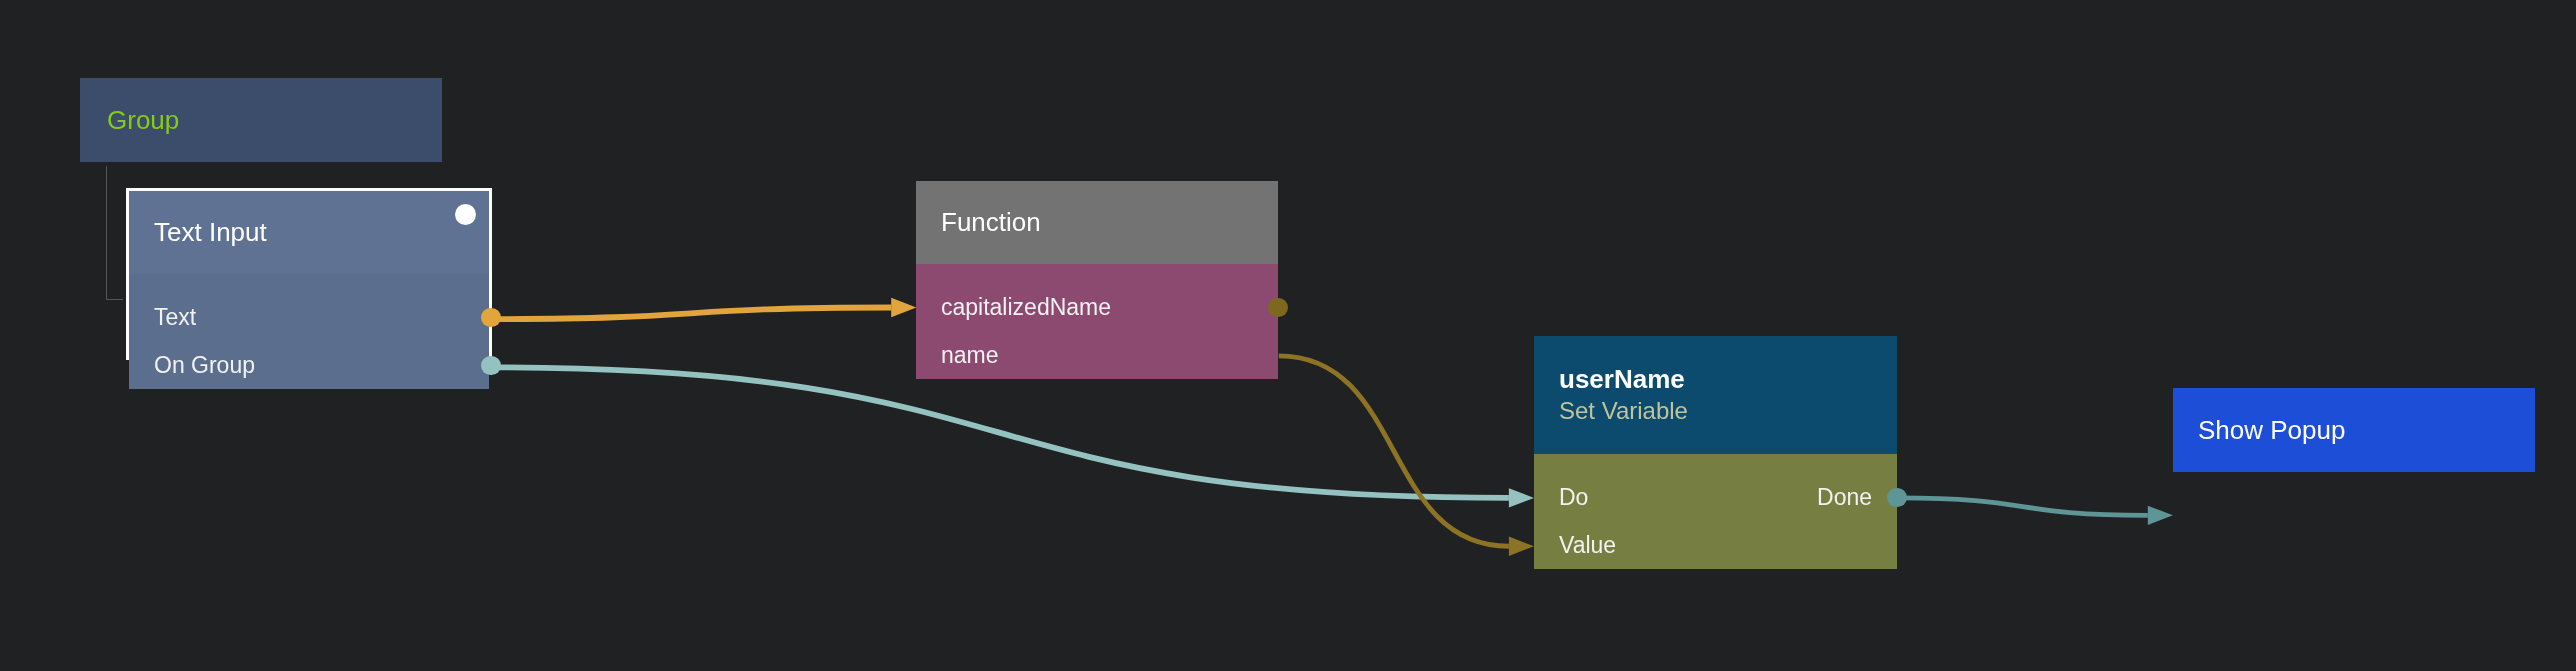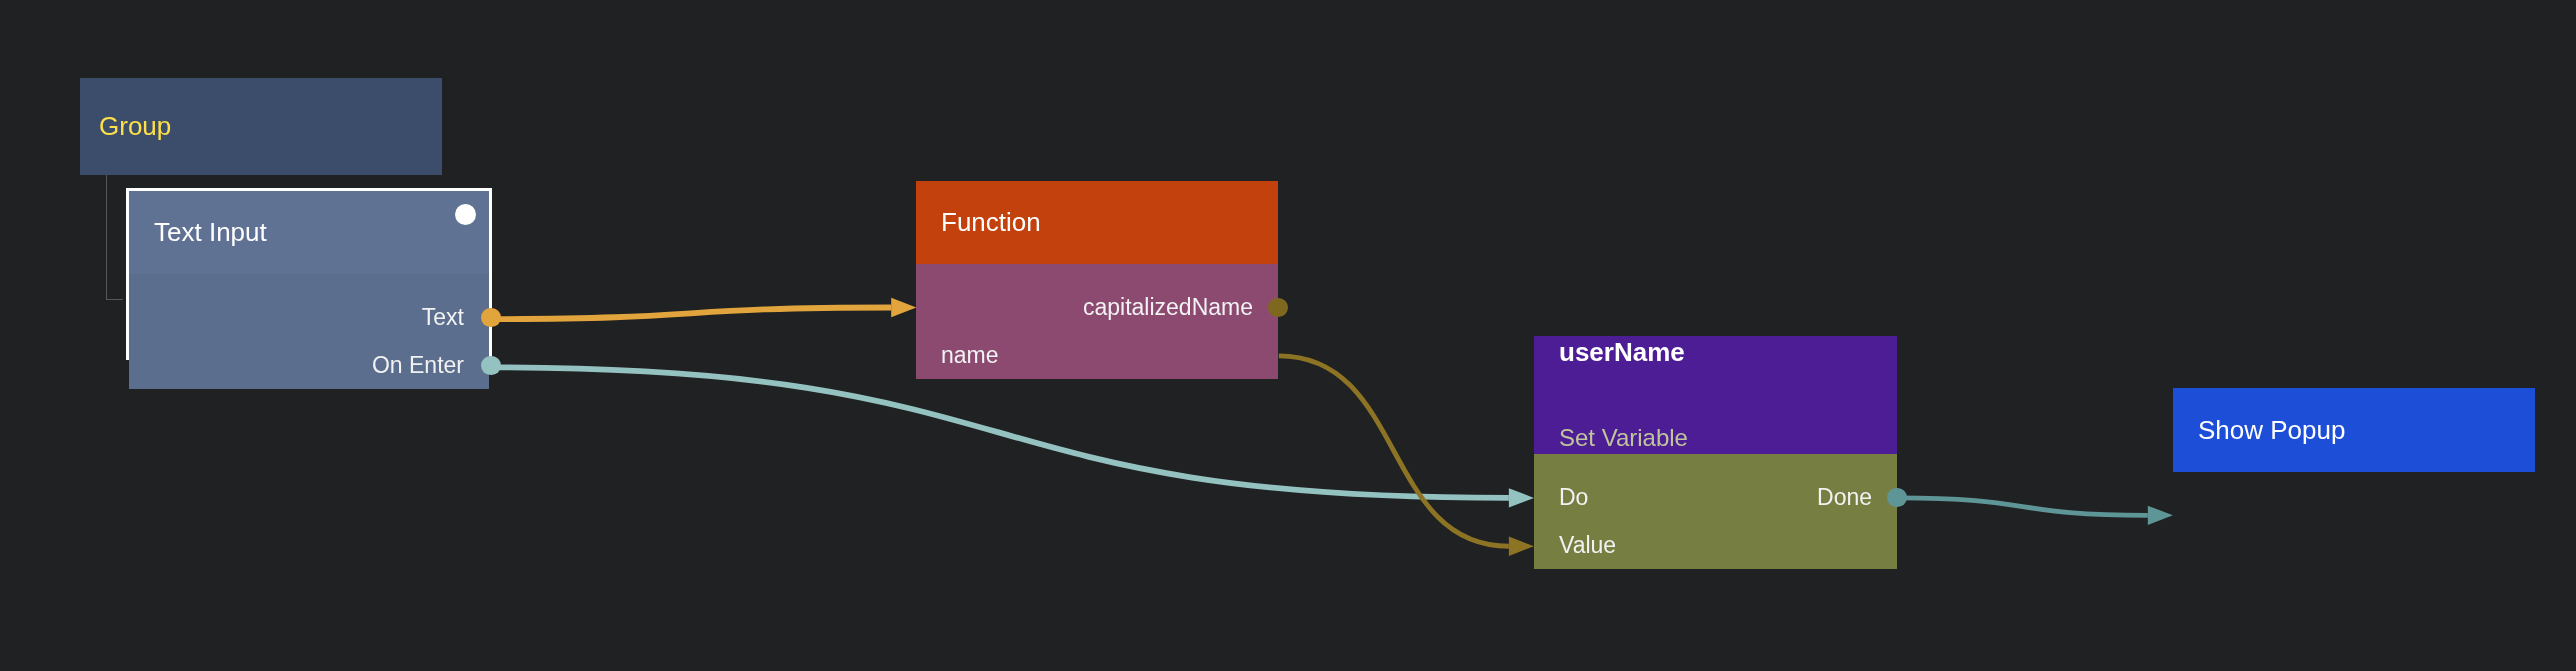--- a/index.html
+++ b/index.html
@@ -60,38 +60,38 @@
   .prow {
     position: relative;
     height: 48px;
     display: flex;
     align-items: center;
     padding: 0 25px;
     font-size: 23px;
     color: #f2f2f2;
     box-sizing: border-box;
   }
-  .prow.out { justify-content: flex-end; }
+  .prow.out { }
   .prow.dual { justify-content: space-between; }
   .port-label { white-space: nowrap; }
   .port-dot {
     position: absolute;
     right: -9.7px;
     top: 50%;
     margin-top: -9.7px;
     width: 19.3px;
     height: 19.3px;
     border-radius: 50%;
     z-index: 3;
   }
   
   .node-group {
-    left: 80px; top: 78px; width: 362px; height: 97px;
-    display: flex; align-items: center; padding: 0 19px;
-    font-size: 26px; color: #fde047;
+    left: 80px; top: 78px; width: 362px; height: 84px;
+    display: flex; align-items: center; padding: 0 27px;
+    font-size: 26px; color: #84cc16;
   }
   .node-text-input {
     left: 126px; top: 188px; width: 366px; height: 172px;
     border: 3.9px solid #ffffff;
   }
   .node-text-input .node-header { height: 83px; position: relative; }
   .node-text-input .port-dot { right: -11.6px; }
   .status-dot {
     position: absolute;
     top: 12.6px; right: 12.6px;
@@ -132,43 +132,43 @@
     <div class="node-header" style="background: rgb(95, 114, 148);">
       <span class="node-title">Text Input</span>
       <span class="status-dot"></span>
     </div>
     <div class="node-body" style="background: rgb(91, 110, 141);">
       <div class="prow out">
         <span class="port-label">Text</span>
         <span class="port-dot" style="background: rgb(226, 164, 60);"></span>
       </div>
       <div class="prow out">
-        <span class="port-label">On Enter</span>
+        <span class="port-label">On Group</span>
         <span class="port-dot" style="background: rgb(147, 194, 193);"></span>
       </div>
     </div>
   </div>
 
   <div class="node node-function">
-    <div class="node-header" style="background: #c2410c;">
+    <div class="node-header" style="background: #737373;">
       <span class="node-title">Function</span>
     </div>
     <div class="node-body" style="background: rgb(140, 74, 112);">
       <div class="prow out">
         <span class="port-label">capitalizedName</span>
         <span class="port-dot" style="background: rgb(126, 104, 31);"></span>
       </div>
       <div class="prow">
         <span class="port-label">name</span>
       </div>
     </div>
   </div>
 
   <div class="node node-user-name">
-    <div class="node-header two-line" style="background: #4c1d95; justify-content: space-between;">
+    <div class="node-header two-line" style="background: #0c4a6e;">
       <span class="node-title bold">userName</span>
       <span class="node-subtitle">Set Variable</span>
     </div>
     <div class="node-body" style="background: rgb(118, 127, 65);">
       <div class="prow dual">
         <span class="port-label">Do</span>
         <span class="port-label">Done</span>
         <span class="port-dot" style="background: rgb(94, 149, 151);"></span>
       </div>
       <div class="prow">

